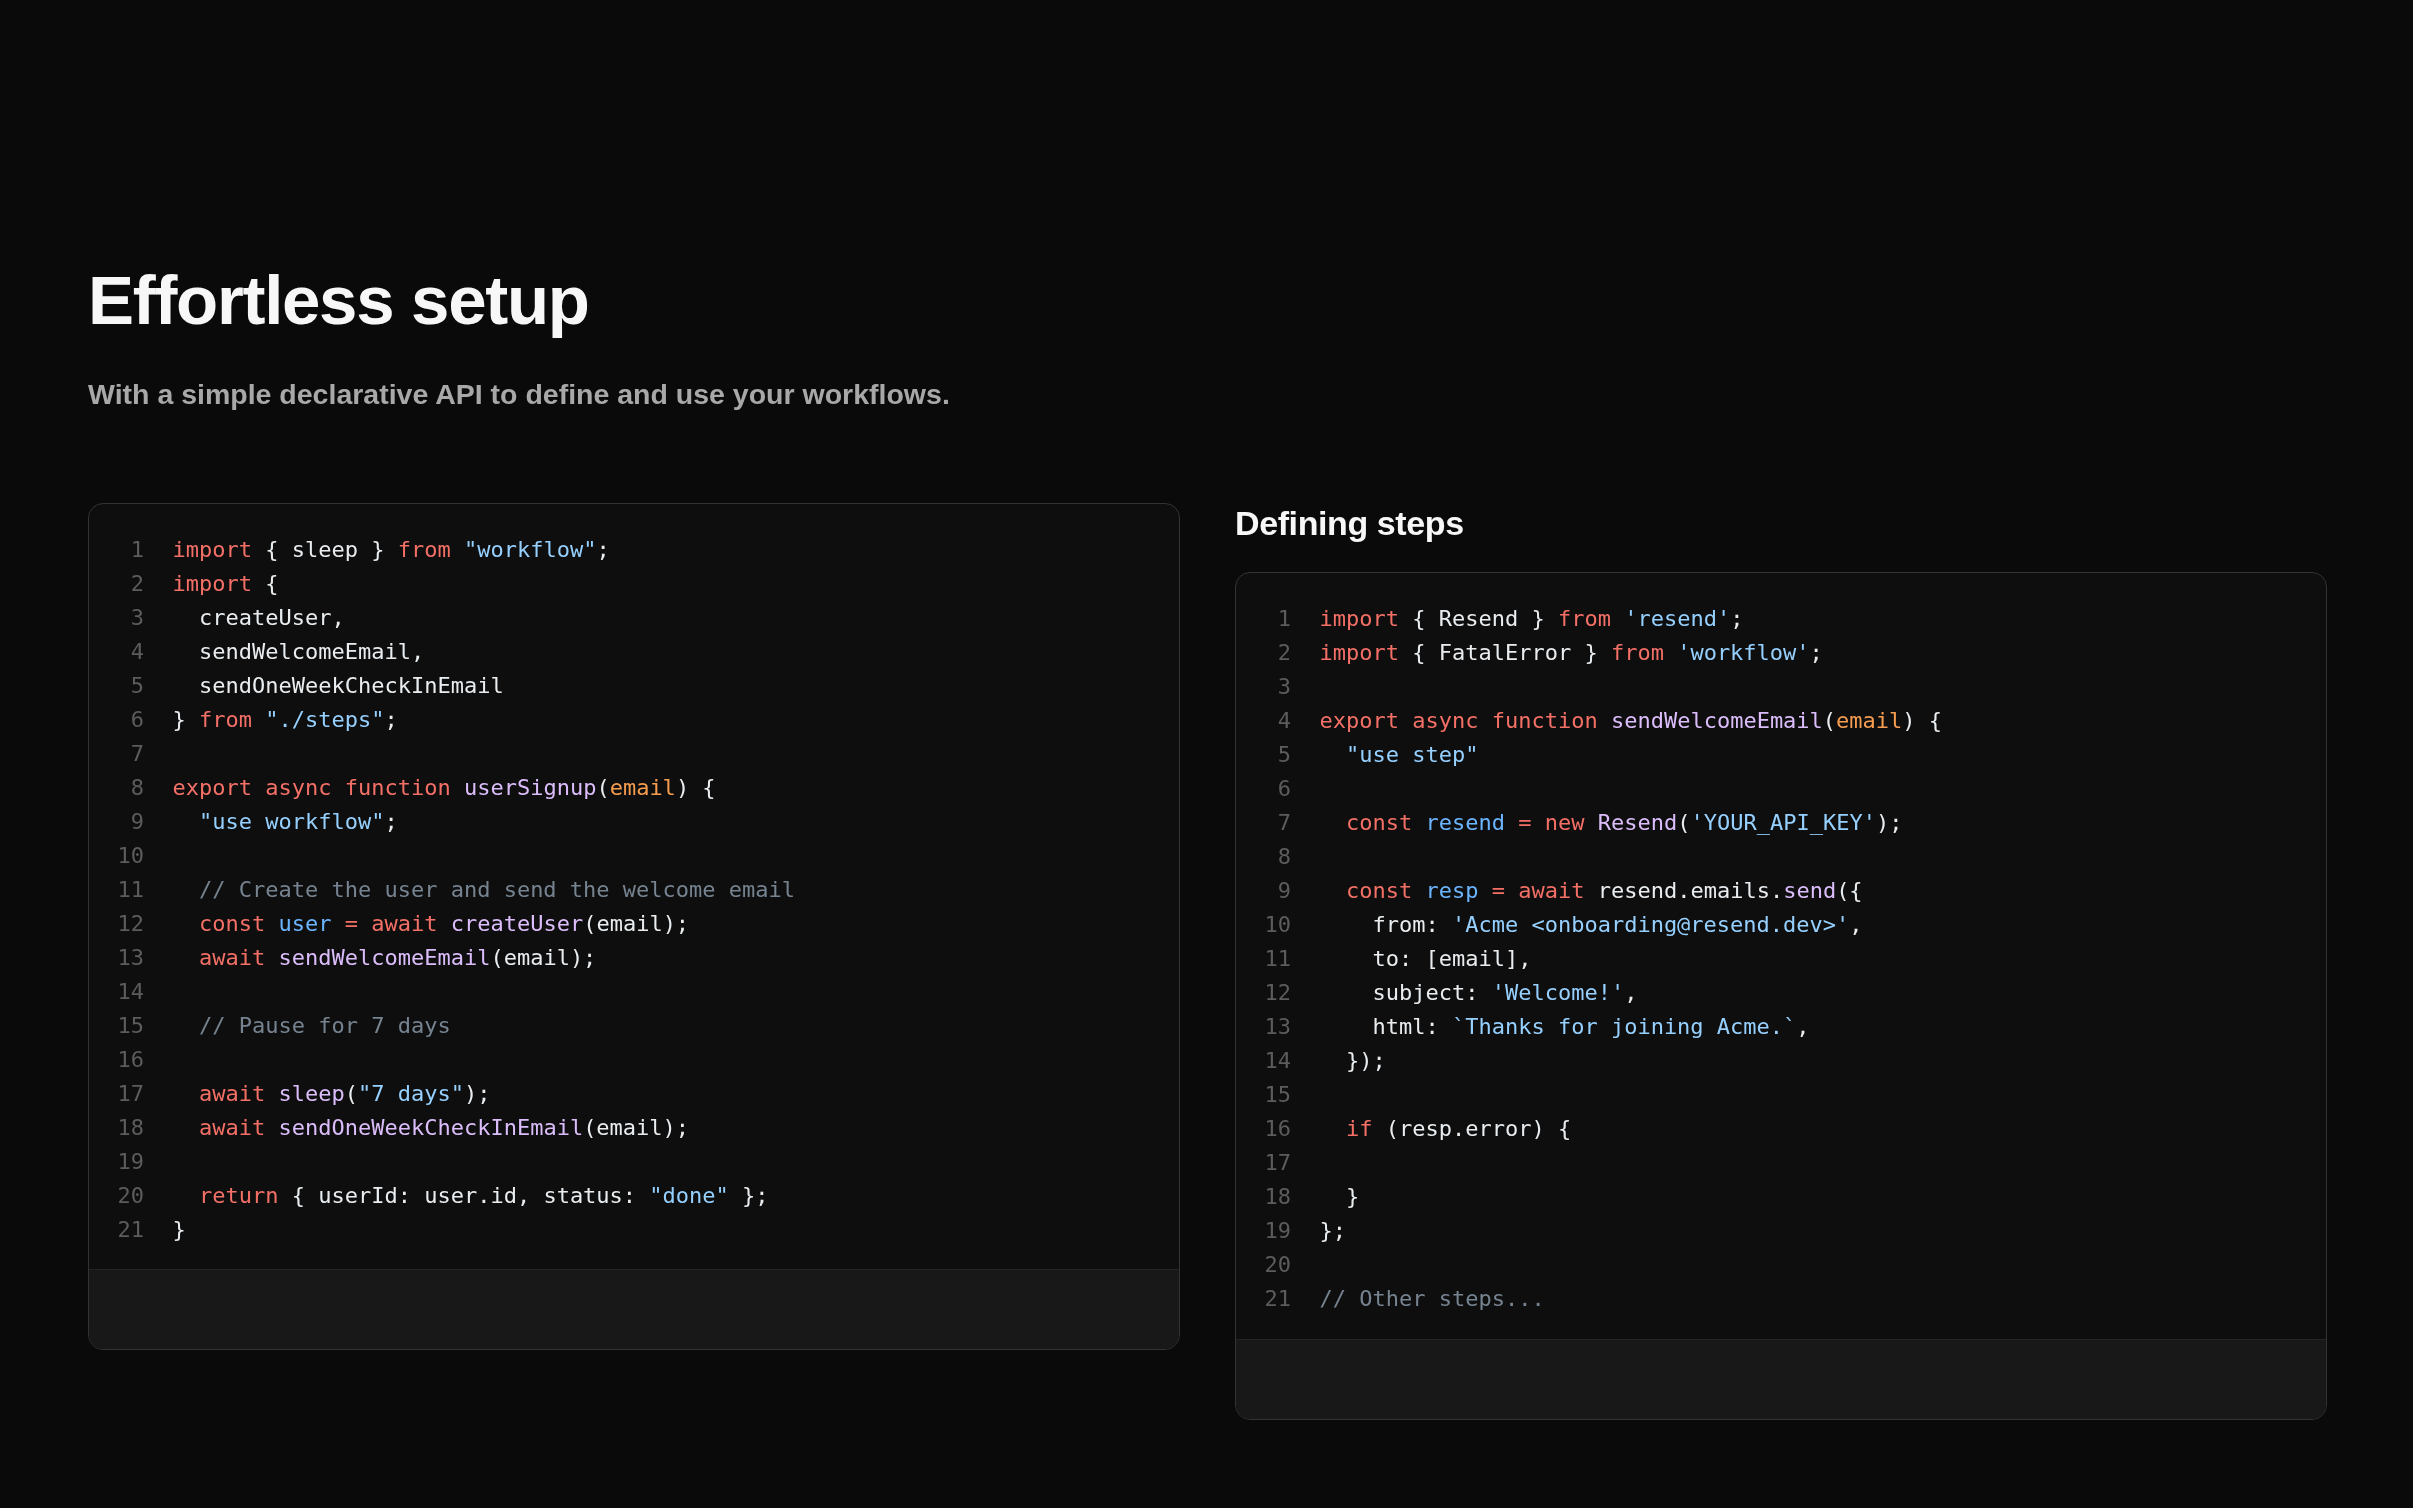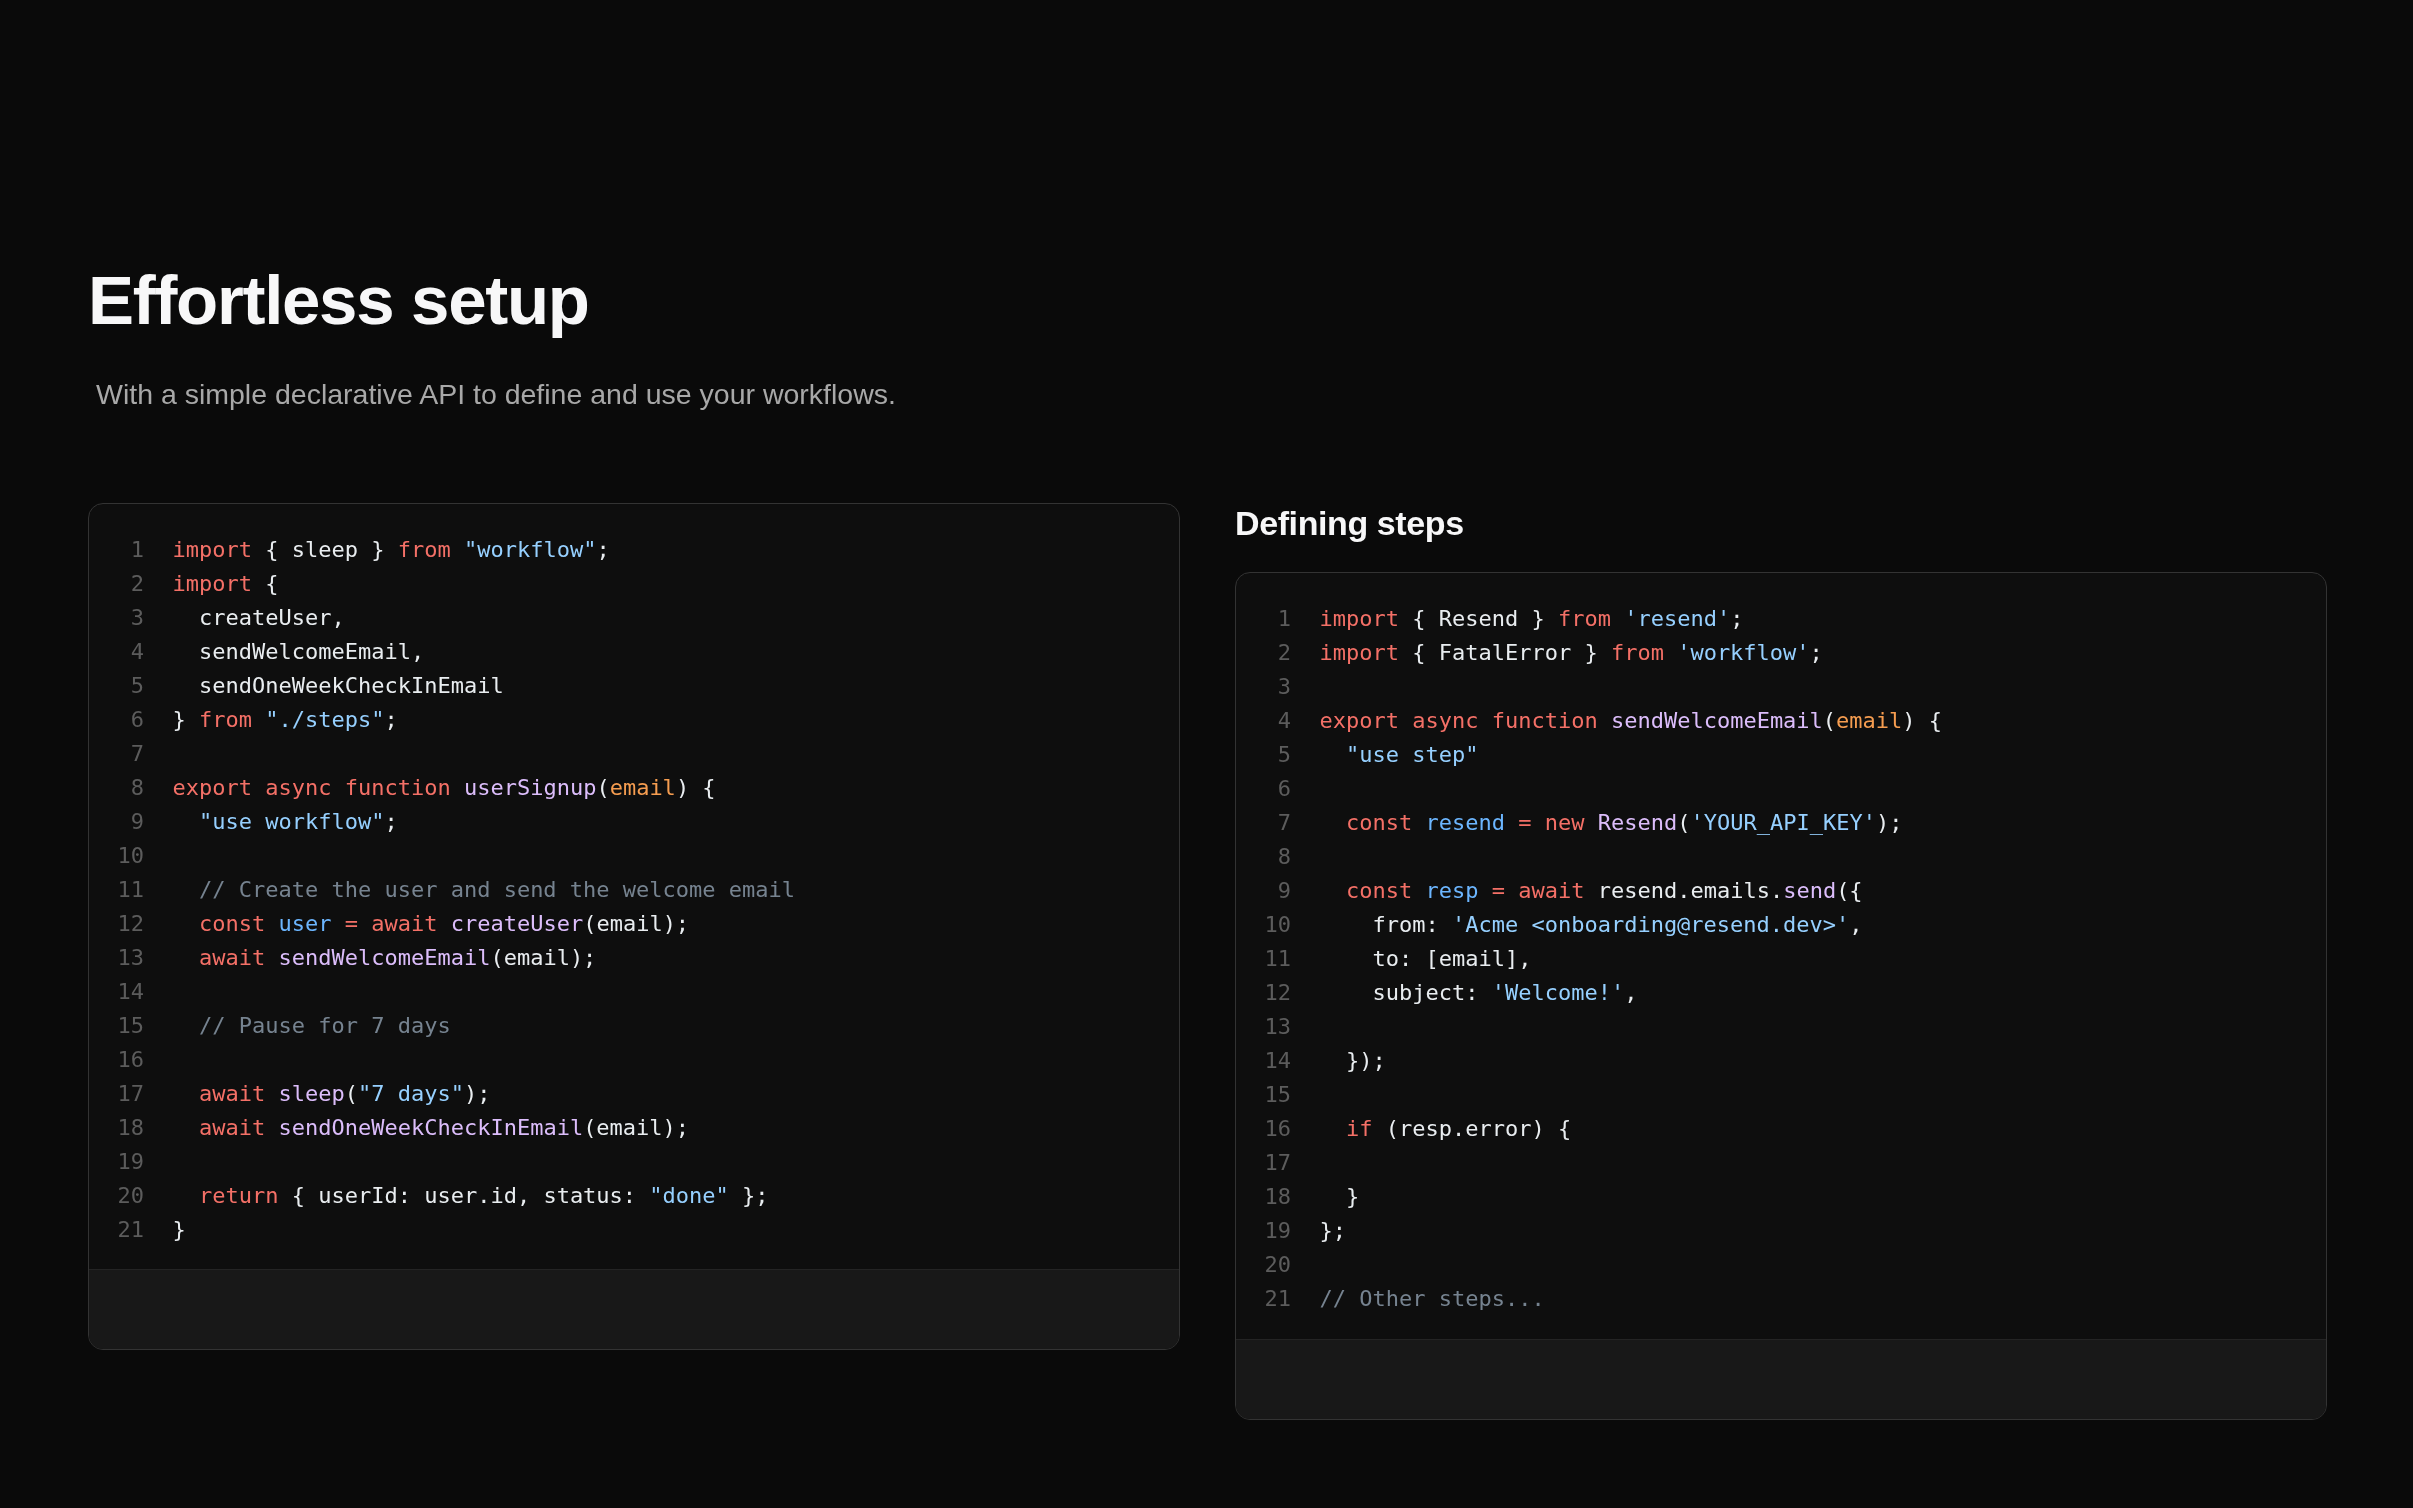--- a/index.html
+++ b/index.html
@@ -16,23 +16,22 @@
     font-size: 69px;
     line-height: 1;
     font-weight: 800;
     letter-spacing: -1.3px;
     color: var(--title_text, #f7f7f8);
   }
   .subtitle {
     margin-top: 42px;
     font-size: 28.5px;
     line-height: 1.2;
-    font-weight: 400;
+    font-weight: 700;
     color: var(--subtitle_text, #a8a8a8);
-    margin-left: 8px;
   }
   .columns {
     margin-top: 92px;
     display: flex;
     gap: 55px;
   }
   .col { flex: 1 1 0; min-width: 0; }
   h2 {
     font-size: 34px;
     line-height: 1.2;
@@ -224,20 +223,21 @@
             <div class="line">
               <span class="ln">11</span>
               <span class="code"><span class="tok-w">    to: [email],</span></span>
             </div>
             <div class="line">
               <span class="ln">12</span>
               <span class="code"><span class="tok-w">    subject: </span><span class="tok-s">'Welcome!'</span><span class="tok-w">,</span></span>
             </div>
             <div class="line">
               <span class="ln">13</span>
+              <span class="code"><span class="tok-w">    html: </span><span class="tok-s">`Thanks for joining Acme.`</span><span class="tok-w">,</span></span>
             </div>
             <div class="line">
               <span class="ln">14</span>
               <span class="code"><span class="tok-w">  });</span></span>
             </div>
             <div class="line">
               <span class="ln">15</span>
               <span class="code"></span>
             </div>
             <div class="line">

